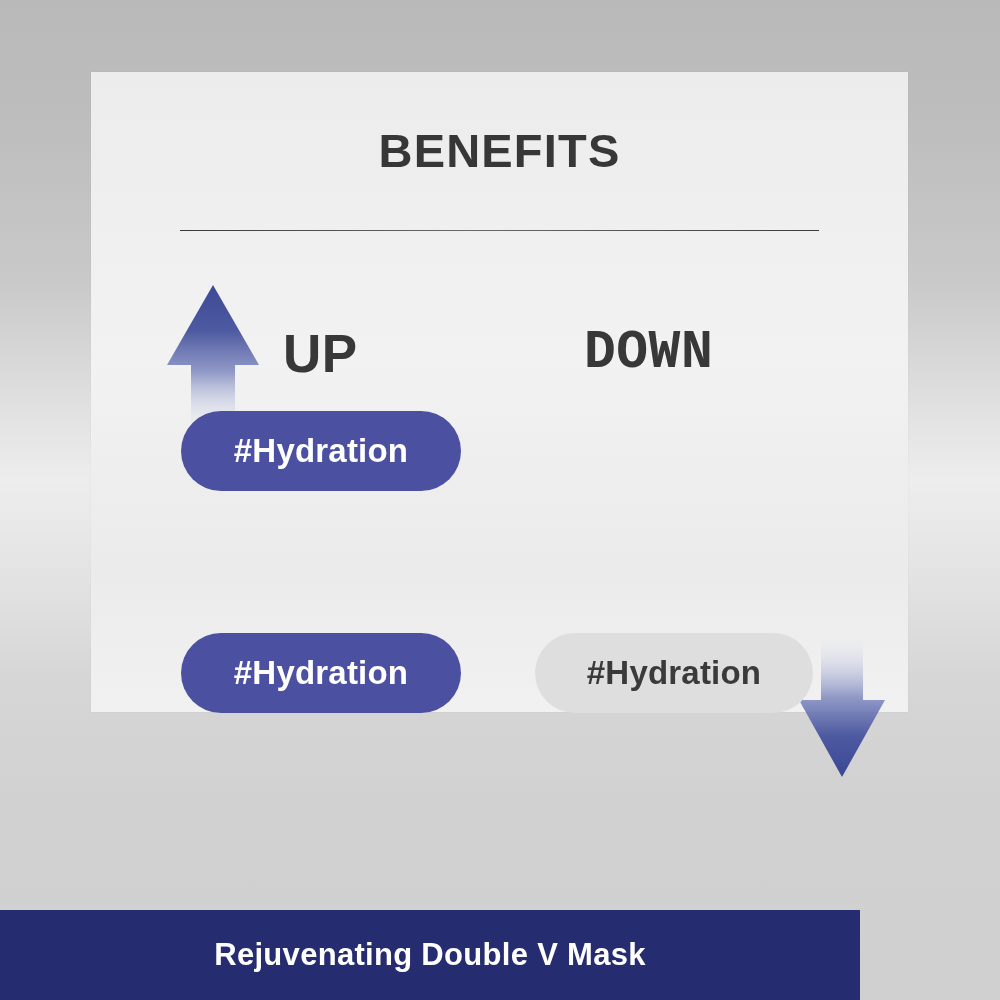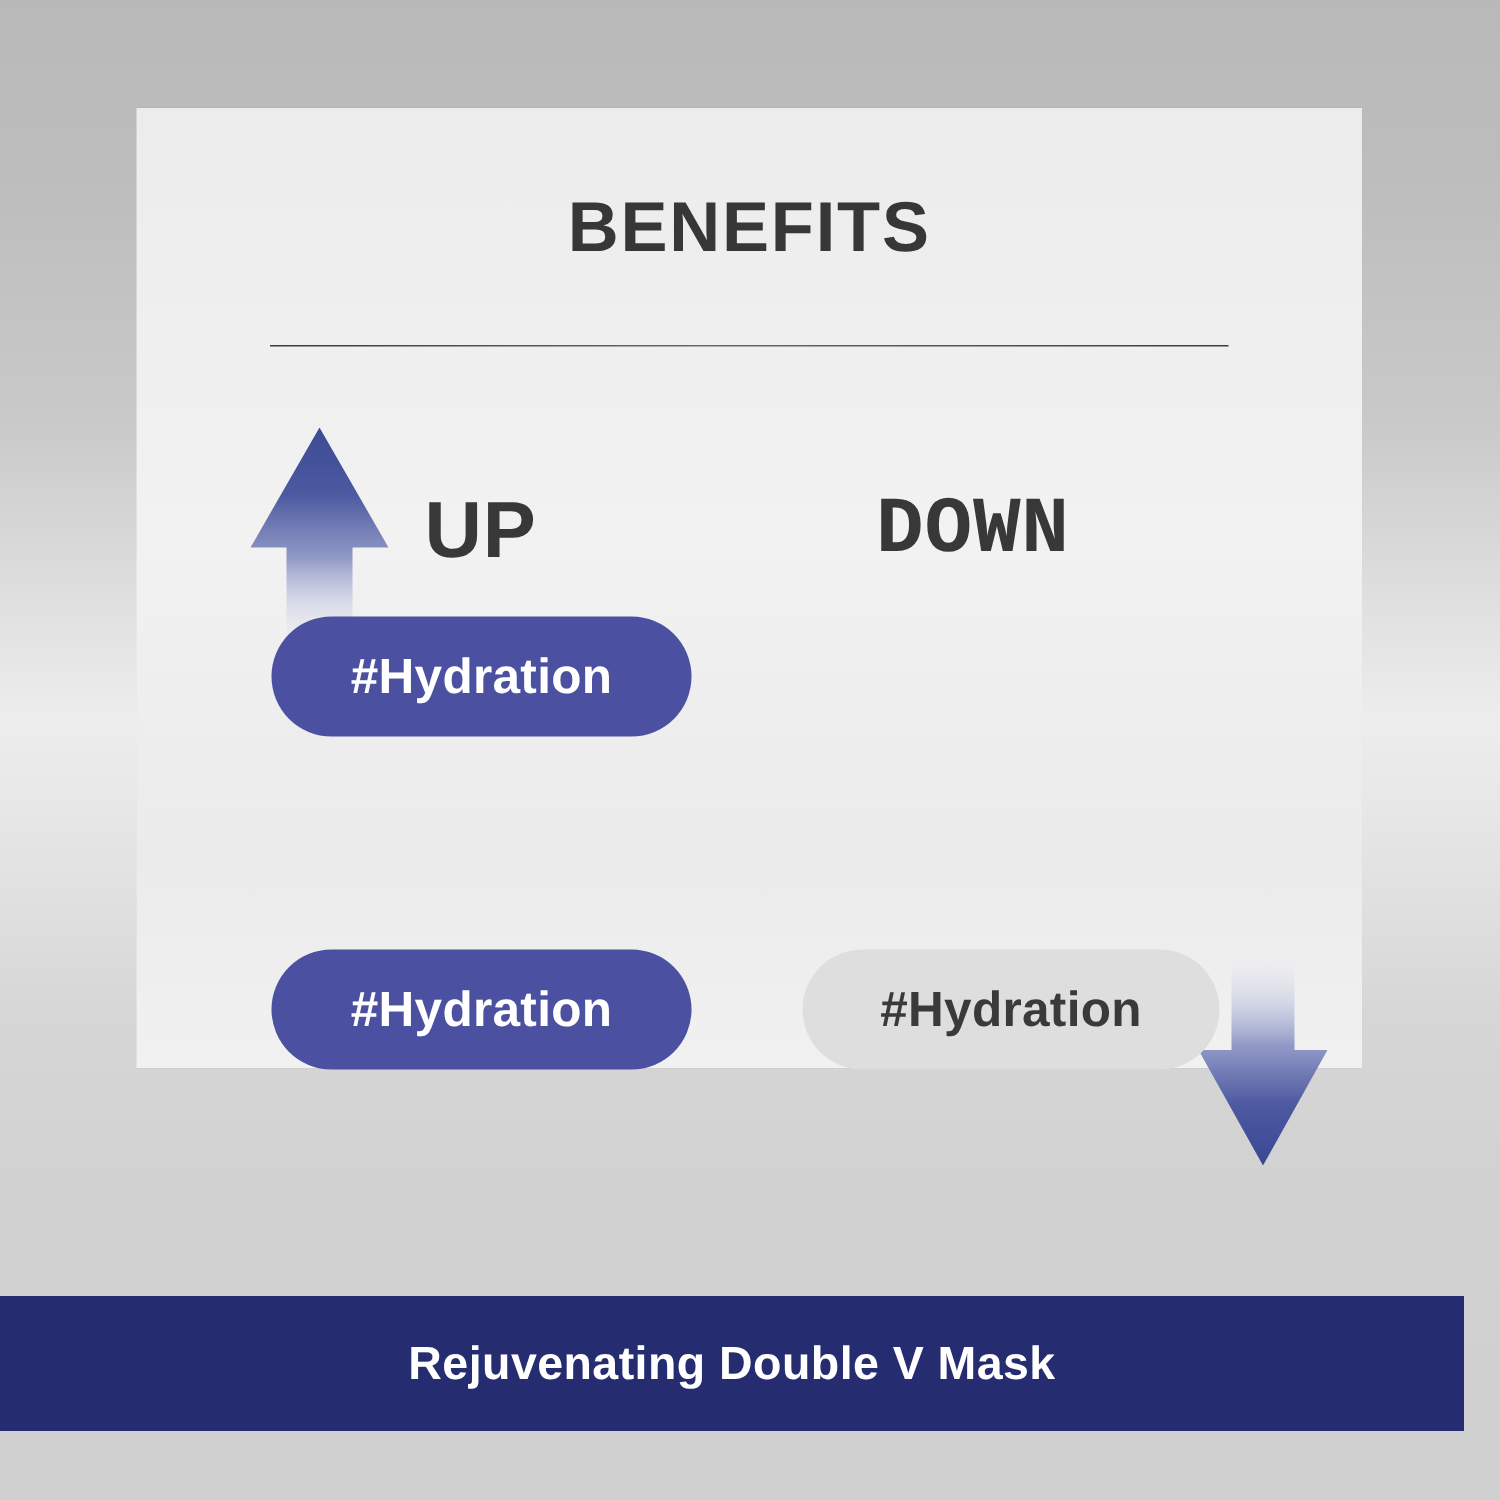--- a/index.html
+++ b/index.html
@@ -137,22 +137,22 @@
     left: 444px;
     width: 278px;
     background: #dedede;
     color: #3a3a3a;
   }
 
   
   #banner {
     position: absolute;
     left: 0;
-    top: 864px;
-    width: 976px;
+    top: 910px;
+    width: 860px;
     height: 90px;
     background: #252d70;
     display: flex;
     align-items: center;
     justify-content: center;
   }
   #banner-text {
     color: #ffffff;
     font-size: 31px;
     font-weight: bold;

